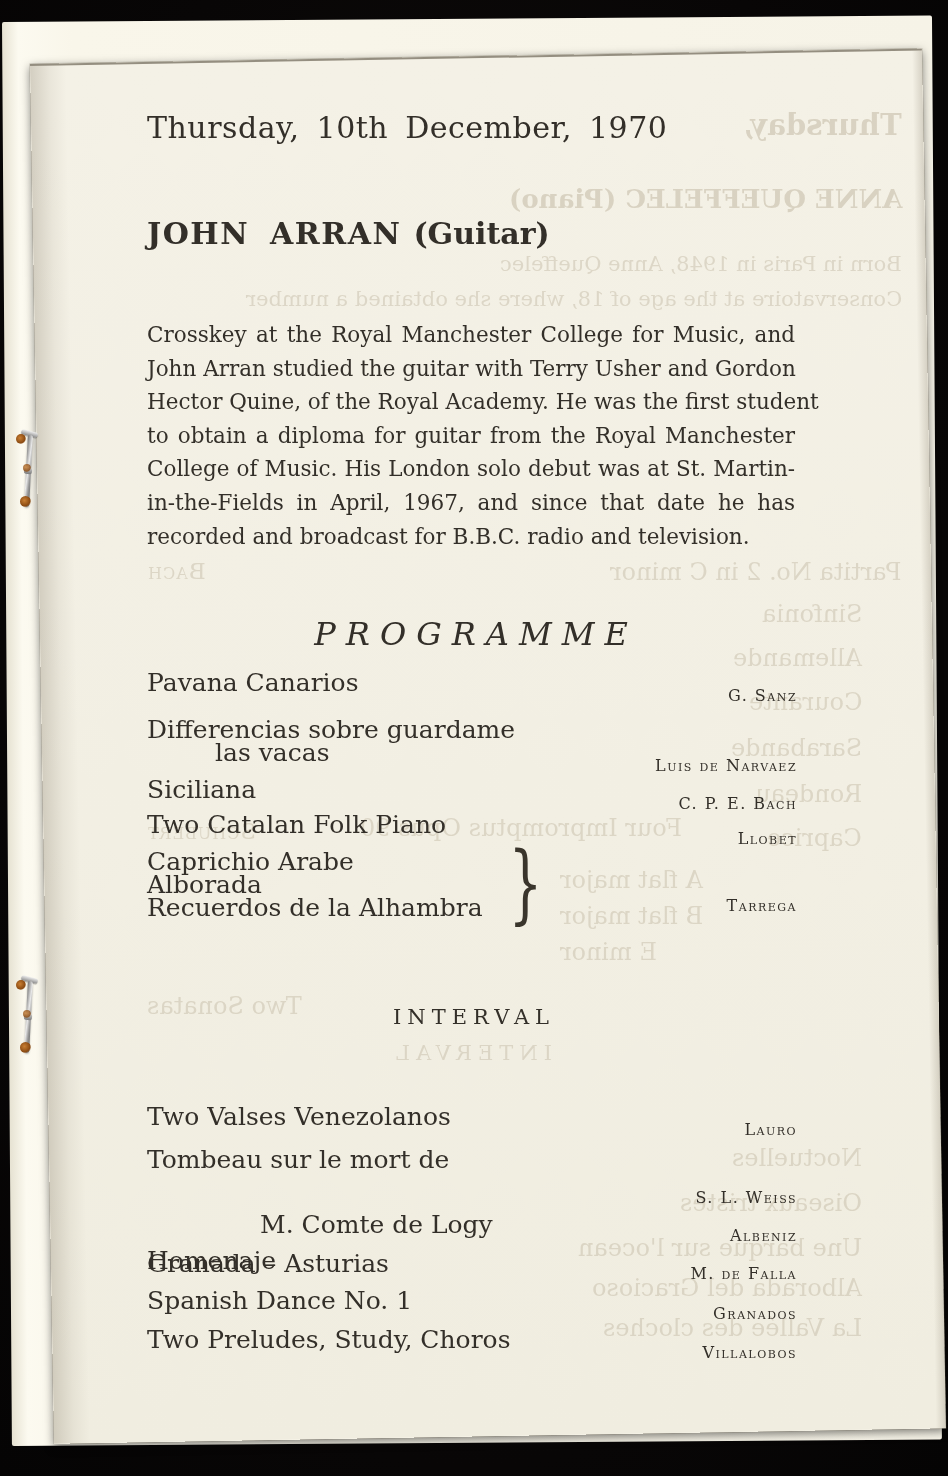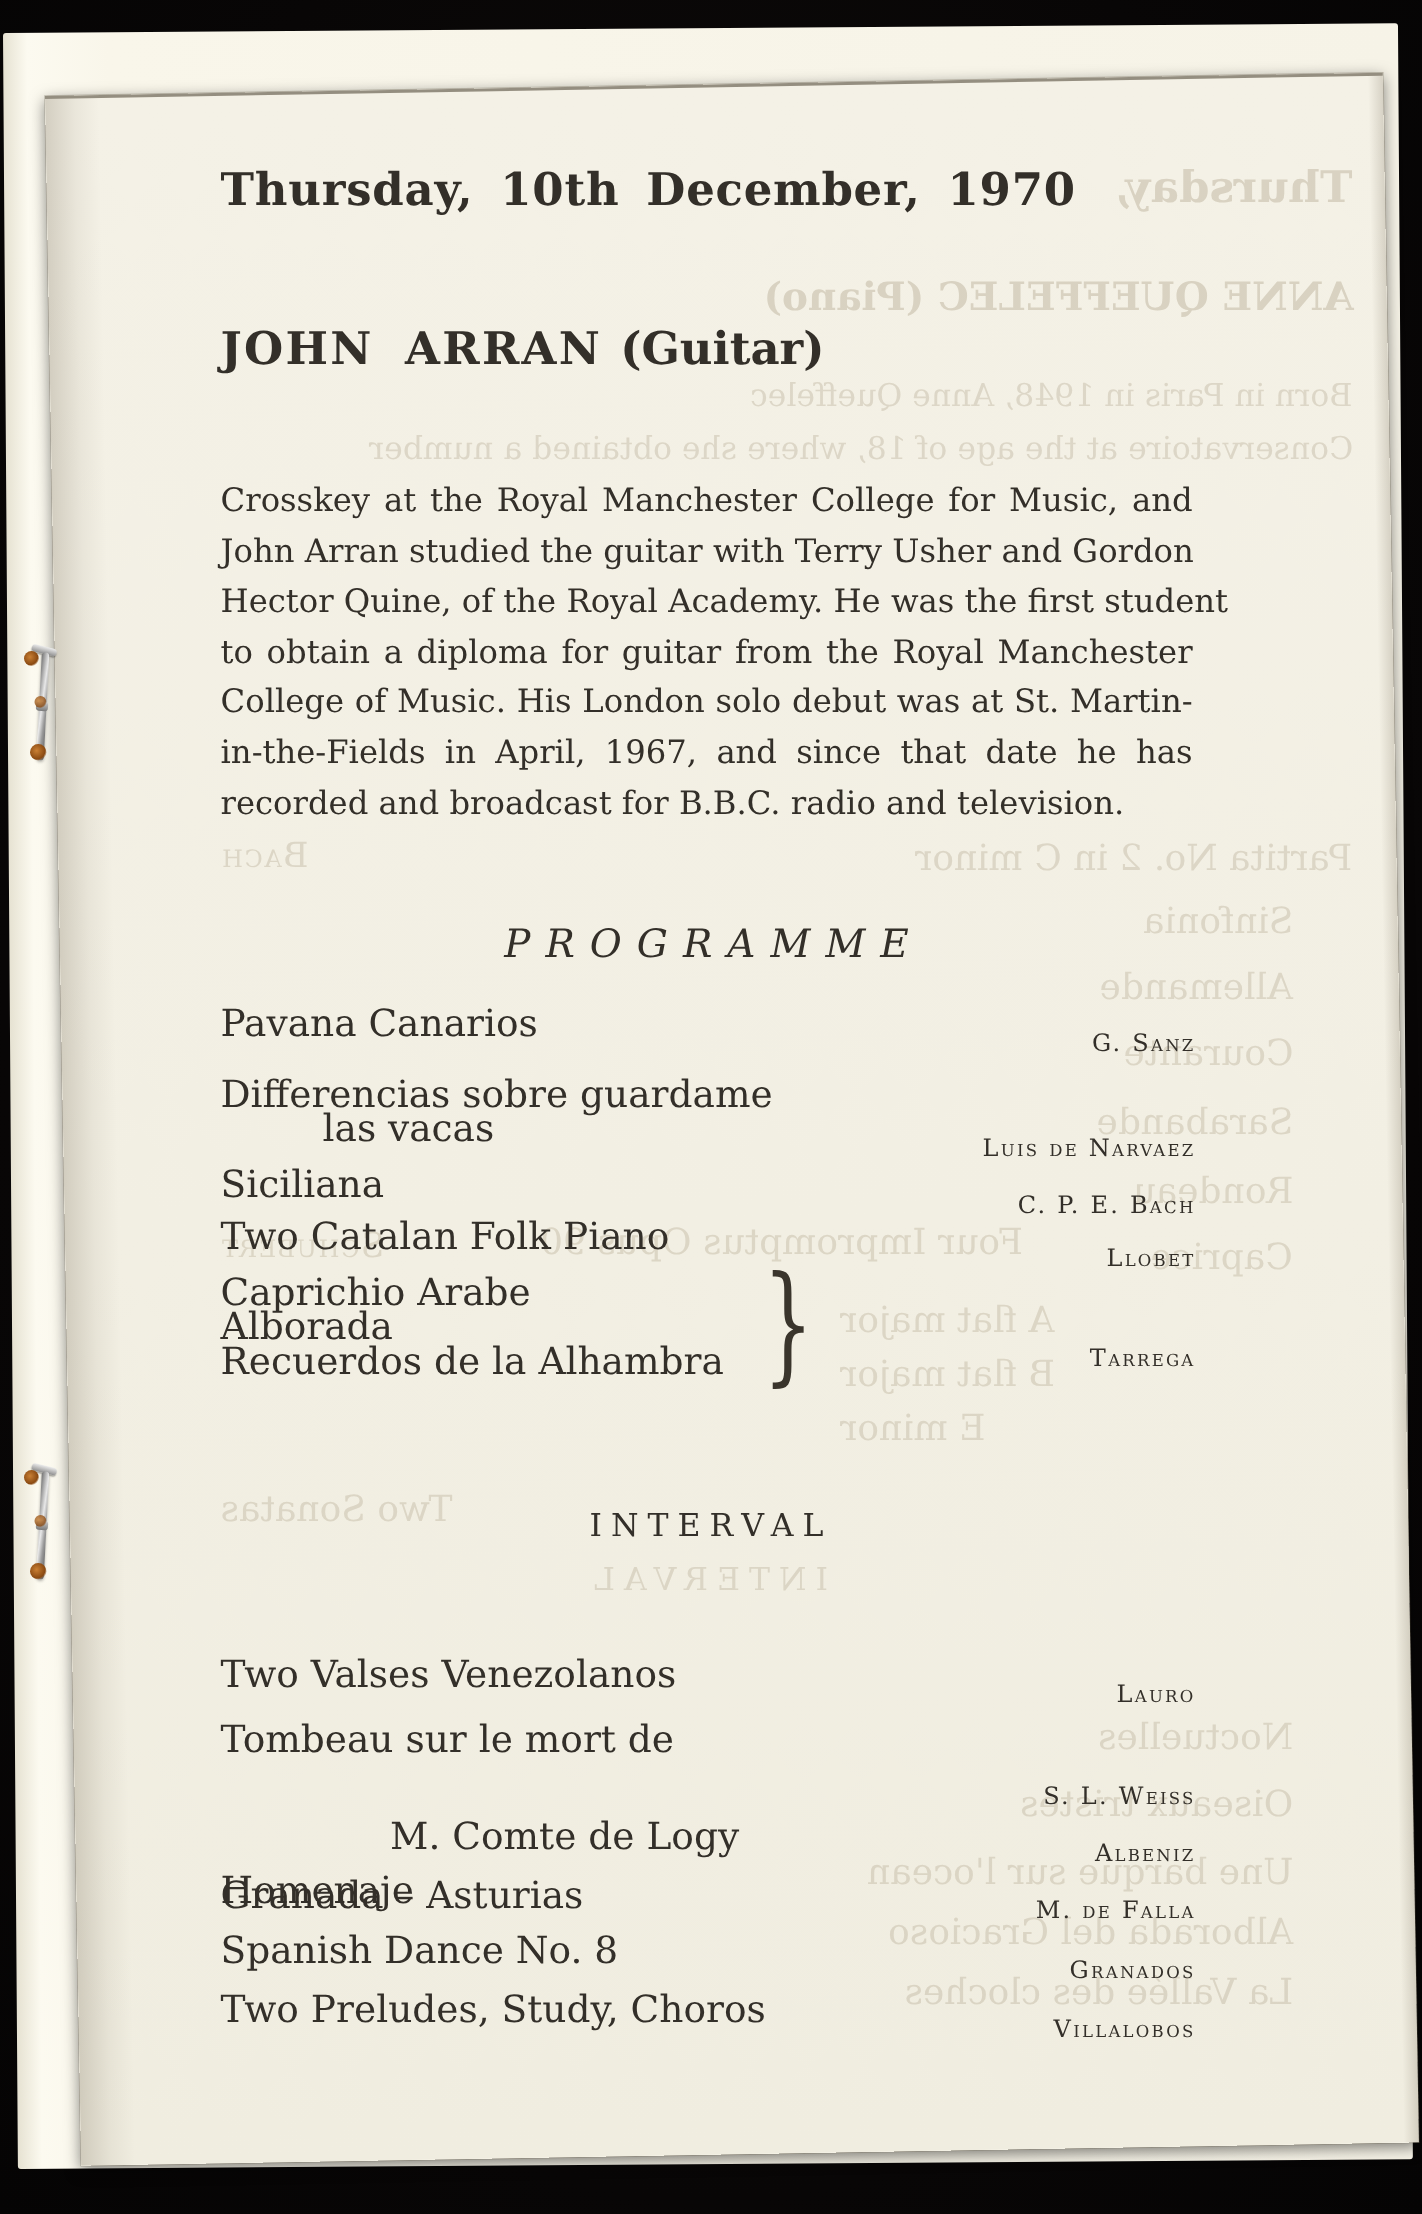--- a/index.html
+++ b/index.html
@@ -29,31 +29,31 @@
   .page::after { 
     content:""; position:absolute; right:0; top:0; bottom:0; width:10px;
     background:linear-gradient(270deg,rgba(95,83,62,0.20),rgba(95,83,62,0));
   }
   .content {
     position:absolute; inset:0; transform:rotate(1deg); transform-origin:top left;
     color:#332f29;
   }
   .abs { position:absolute; }
 
-  .date-heading { left:117px; top:44px; font-size:30px; font-weight:bold; letter-spacing:0.5px; word-spacing:7px; white-space:nowrap; }
+  .date-heading { left:117px; top:44px; font-size:30px; font-weight:normal; letter-spacing:0.5px; word-spacing:7px; white-space:nowrap; }
   .artist-line { left:117px; top:150px; font-size:30px; white-space:nowrap; }
   .artist-name { font-weight:bold; letter-spacing:1.5px; word-spacing:9px; }
   .artist-instrument { font-weight:bold; margin-left:12px; }
 
   .bio { left:117px; top:252px; width:648px; font-size:21.5px; line-height:33.6px; }
   .bio-line { white-space:nowrap; text-align:justify; text-align-last:justify; }
   .bio-line:last-child { text-align-last:left; }
 
   .prog-heading { left:117px; top:549px; width:648px; text-align:center;
-    font-style:italic; font-size:26px; letter-spacing:10px; text-indent:10px; white-space:nowrap; }
+    font-style:italic; font-size:32px; letter-spacing:10px; text-indent:10px; white-space:nowrap; }
 
   .work { left:117px; font-size:25px; white-space:nowrap; }
   .work.indent-a { left:185px; }
   .work.indent-b { left:230px; }
   .composer { right:125px; font-size:16px; font-variant:small-caps; letter-spacing:1.5px;
     white-space:nowrap; text-align:right;margin-top:16px; }
 
   .t-pavana     { top:602px; }   .c-sanz     { top:604px; }
   .t-differ     { top:649px; }   .t-lasvacas { top:672px; }  .c-narvaez { top:674px; }
   .t-siciliana  { top:709px; }   .c-bach     { top:712px; }
@@ -209,21 +209,21 @@
       <div class="abs work t-tombeau">Tombeau sur le mort de</div>
       <div class="abs work indent-b t-comte">M. Comte de Logy</div>
       <div class="abs composer c-weiss">S. L. Weiss</div>
 
       <div class="abs work t-granada">Granada – Asturias</div>
       <div class="abs composer c-albeniz">Albeniz</div>
 
       <div class="abs work t-homenaje">Homenaje</div>
       <div class="abs composer c-falla">M. de Falla</div>
 
-      <div class="abs work t-spanish">Spanish Dance No. 8</div>
+      <div class="abs work t-spanish">Spanish Dance No. 1</div>
       <div class="abs composer c-granados">Granados</div>
 
       <div class="abs work t-preludes">Two Preludes, Study, Choros</div>
       <div class="abs composer c-villalobos">Villalobos</div>
 
     </div>
   </div>
 
   <div class="staple staple-top">
     <div class="hook"></div>

